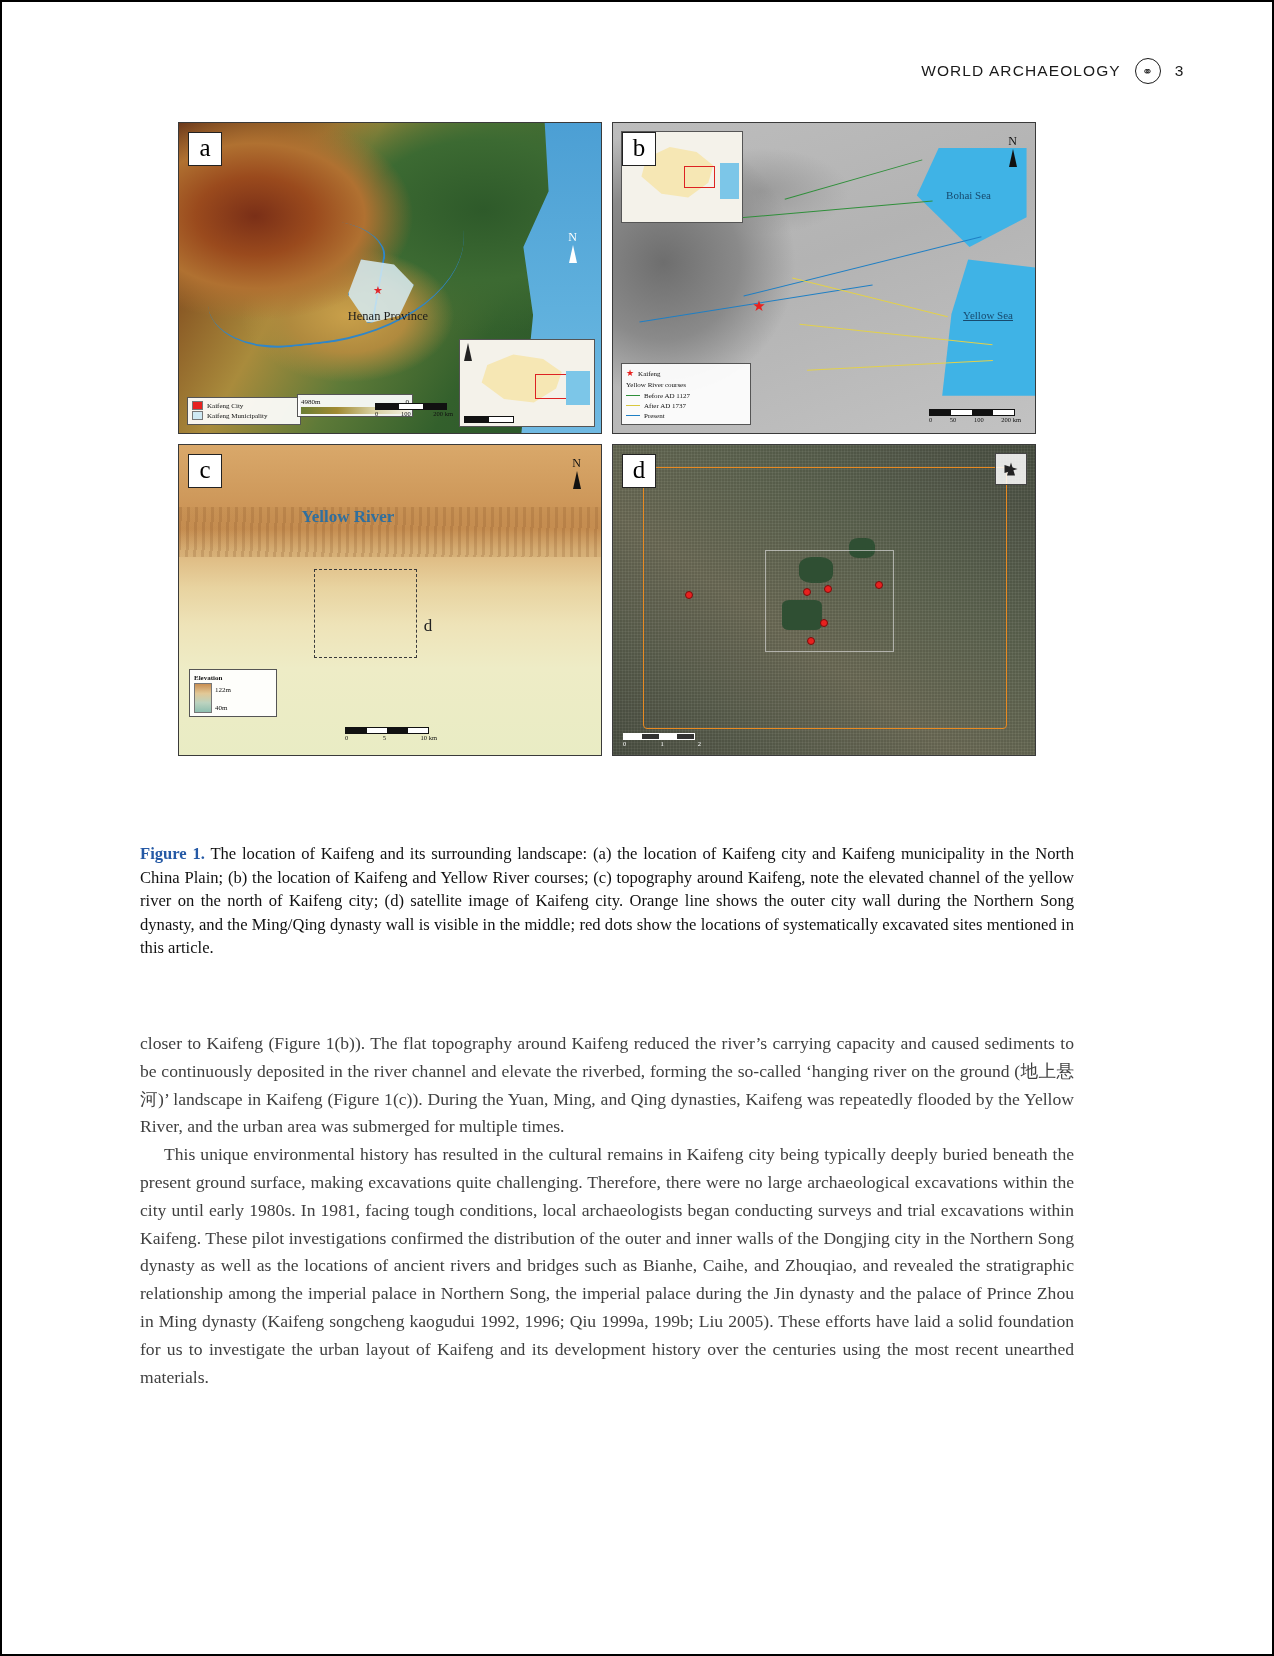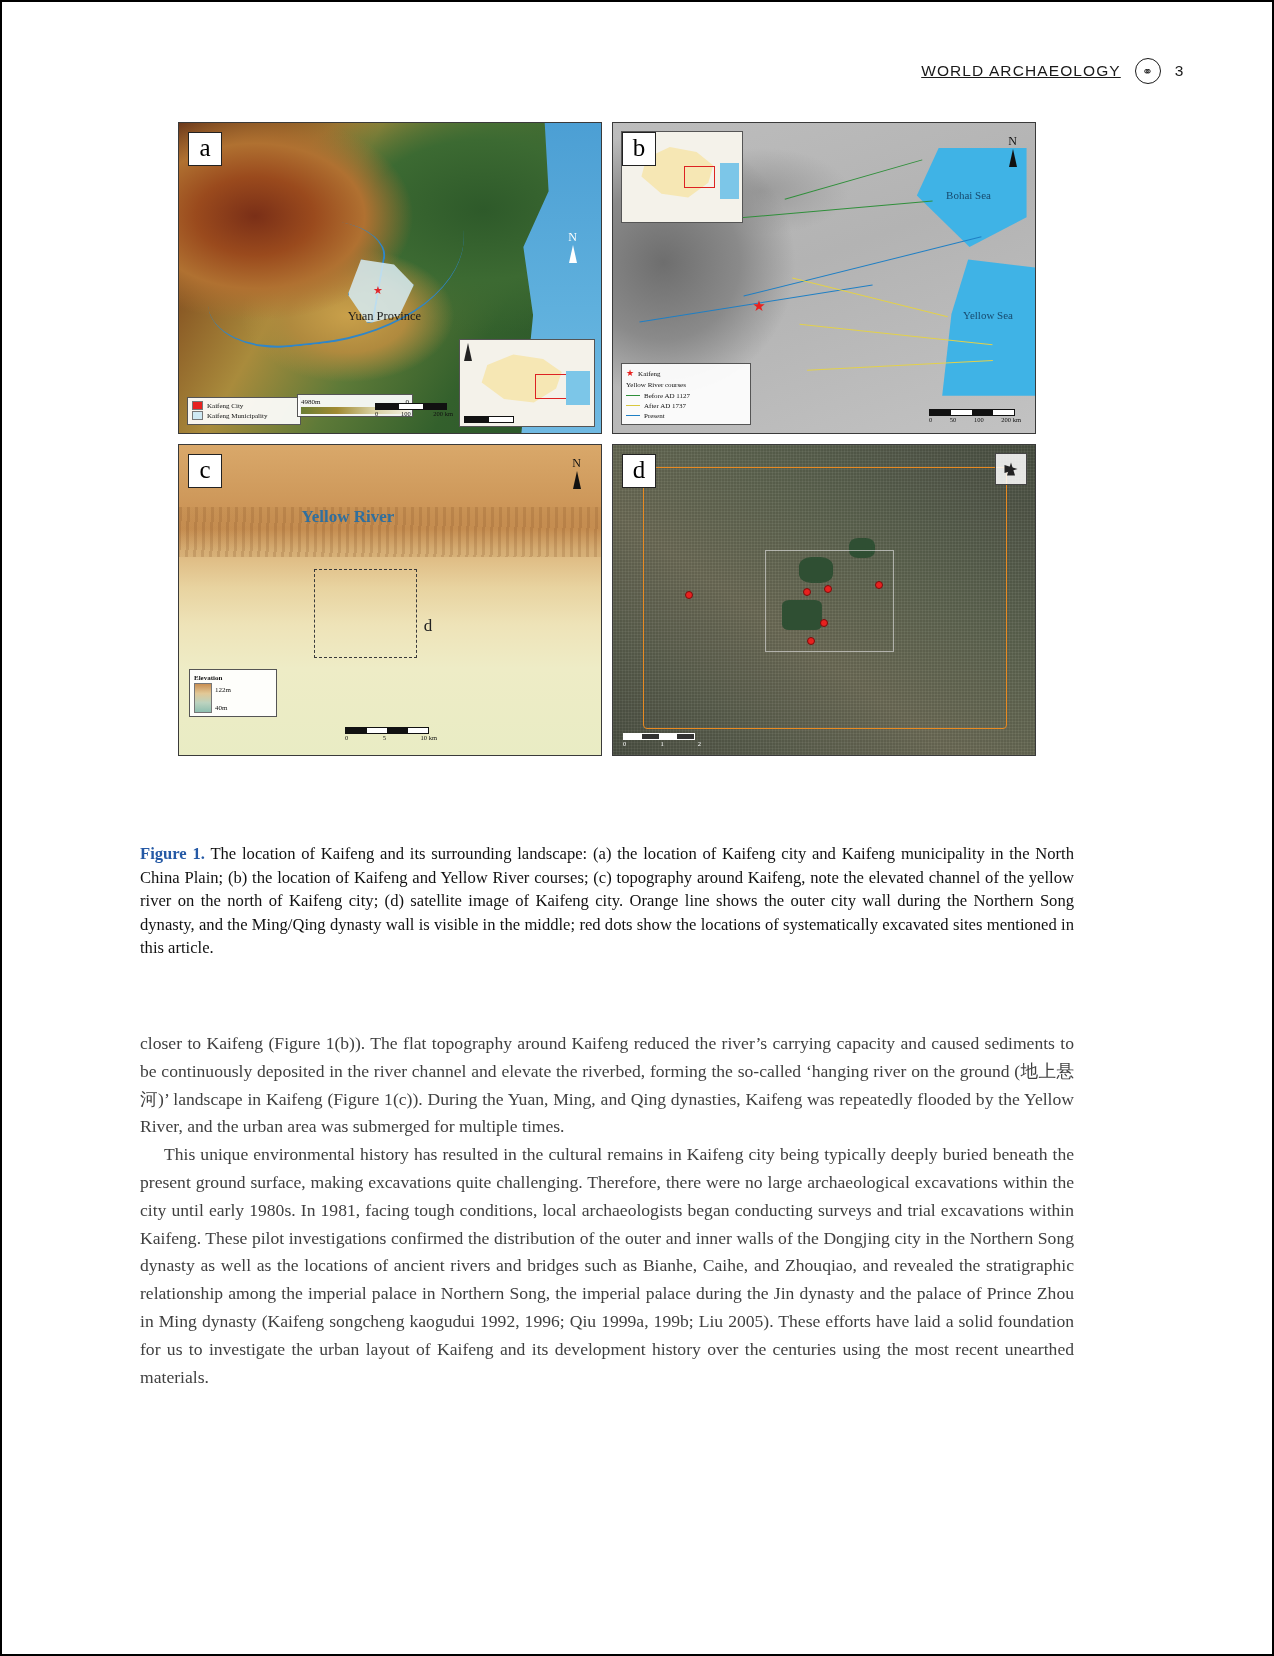--- a/index.html
+++ b/index.html
@@ -25,21 +25,21 @@
     position: absolute;
     top: 56px;
     right: 88px;
     display: flex;
     align-items: center;
     gap: 14px;
     font-size: 15.5px;
     letter-spacing: 0.6px;
     color: #1a1a1a;
   }
-  .journal-name { letter-spacing: 1.1px; text-decoration: underline; }
+  .journal-name { letter-spacing: 1.1px; }
   .logo-mark {
     width: 24px; height: 24px;
     border-radius: 50%;
     border: 1.6px solid #1a1a1a;
     display: flex; align-items: center; justify-content: center;
     font-size: 13px; line-height: 1;
   }
   .page-num { font-size: 15.5px; }
 
   
@@ -297,21 +297,21 @@
   <div class="figure">
     <div class="fig-grid">
 
       <div class="panel">
         <div class="pa-bg"></div>
         <div class="pa-sea"></div>
         <div class="pa-river"></div>
         <div class="pa-river2"></div>
         <div class="pa-prov"></div>
         <div class="pa-star">★</div>
-        <div class="pa-label">Yuan Province</div>
+        <div class="pa-label">Henan Province</div>
         <div class="panel-tag">a</div>
 
         <div class="north-arrow" style="right:24px; top:108px;">
           <span>N</span>
           <div class="tri"></div>
         </div>
 
         <div class="legend-box" style="left:8px; bottom:8px; width:104px;">
           <div class="lg-row">
             <span class="sw" style="background:#e8211f;"></span>
@@ -358,21 +358,21 @@
             <div class="tri" style="border-bottom-color:#222;"></div>
           </div>
         </div>
       </div>
 
       <div class="panel">
         <div class="pb-bg"></div>
         <div class="pb-sea1"></div>
         <div class="pb-sea2"></div>
         <div class="pb-txt" style="right:44px; top:38px;margin-top:28px;">Bohai Sea</div>
-        <div class="pb-txt" style="right:22px; top:186px;">Yellow Sea</div>
+        <div class="pb-txt" style="right:22px; top:186px;text-decoration:underline;">Yellow Sea</div>
 
         <div class="pb-line" style="left:6%; top:58%; width:56%; border-color:#1f7fc4; transform:rotate(-9deg);"></div>
         <div class="pb-line" style="left:30%; top:46%; width:58%; border-color:#1f7fc4; transform:rotate(-14deg);"></div>
         <div class="pb-line" style="left:24%; top:28%; width:52%; border-color:#2f8f3a; transform:rotate(-5deg); border-top-style:solid;"></div>
         <div class="pb-line" style="left:40%; top:18%; width:34%; border-color:#2f8f3a; transform:rotate(-16deg);"></div>
         <div class="pb-line" style="left:44%; top:68%; width:46%; border-color:#e3d14a; transform:rotate(6deg);"></div>
         <div class="pb-line" style="left:46%; top:78%; width:44%; border-color:#e3d14a; transform:rotate(-3deg);"></div>
         <div class="pb-line" style="left:42%; top:56%; width:38%; border-color:#e3d14a; transform:rotate(14deg);"></div>
         <div style="position:absolute;left:33%;top:56%;color:#e8211f;font-size:15px;">★</div>
 

